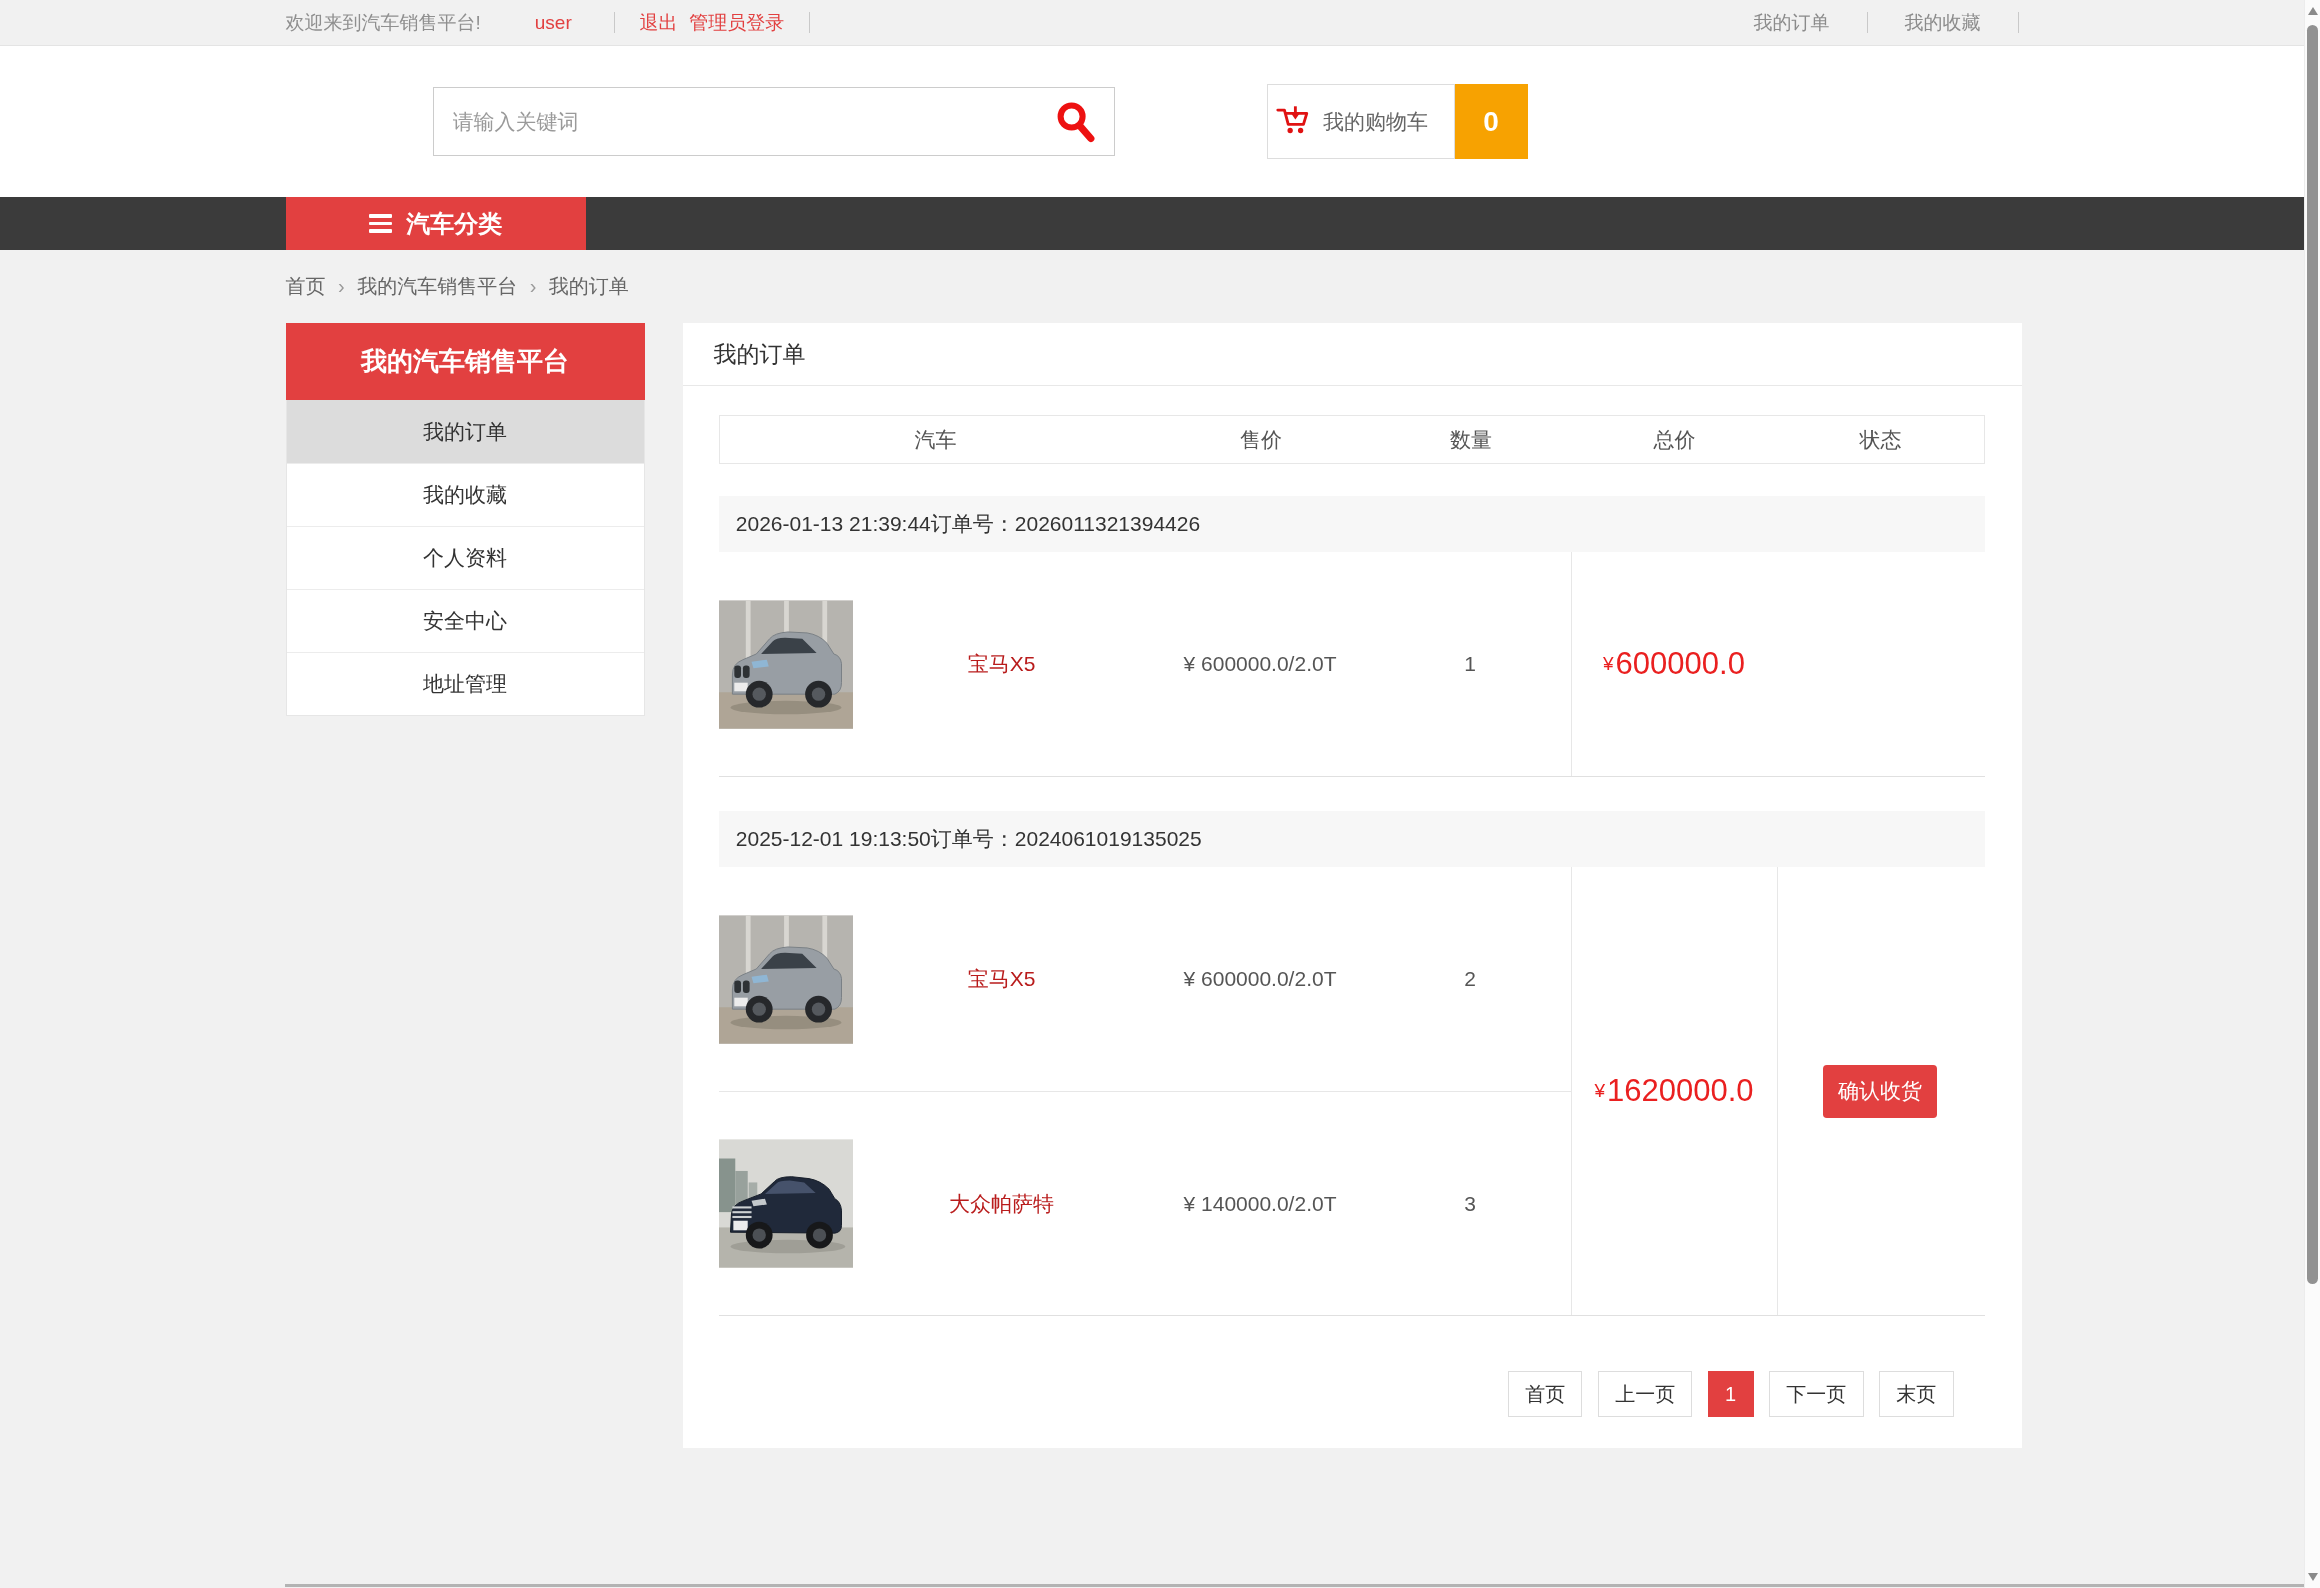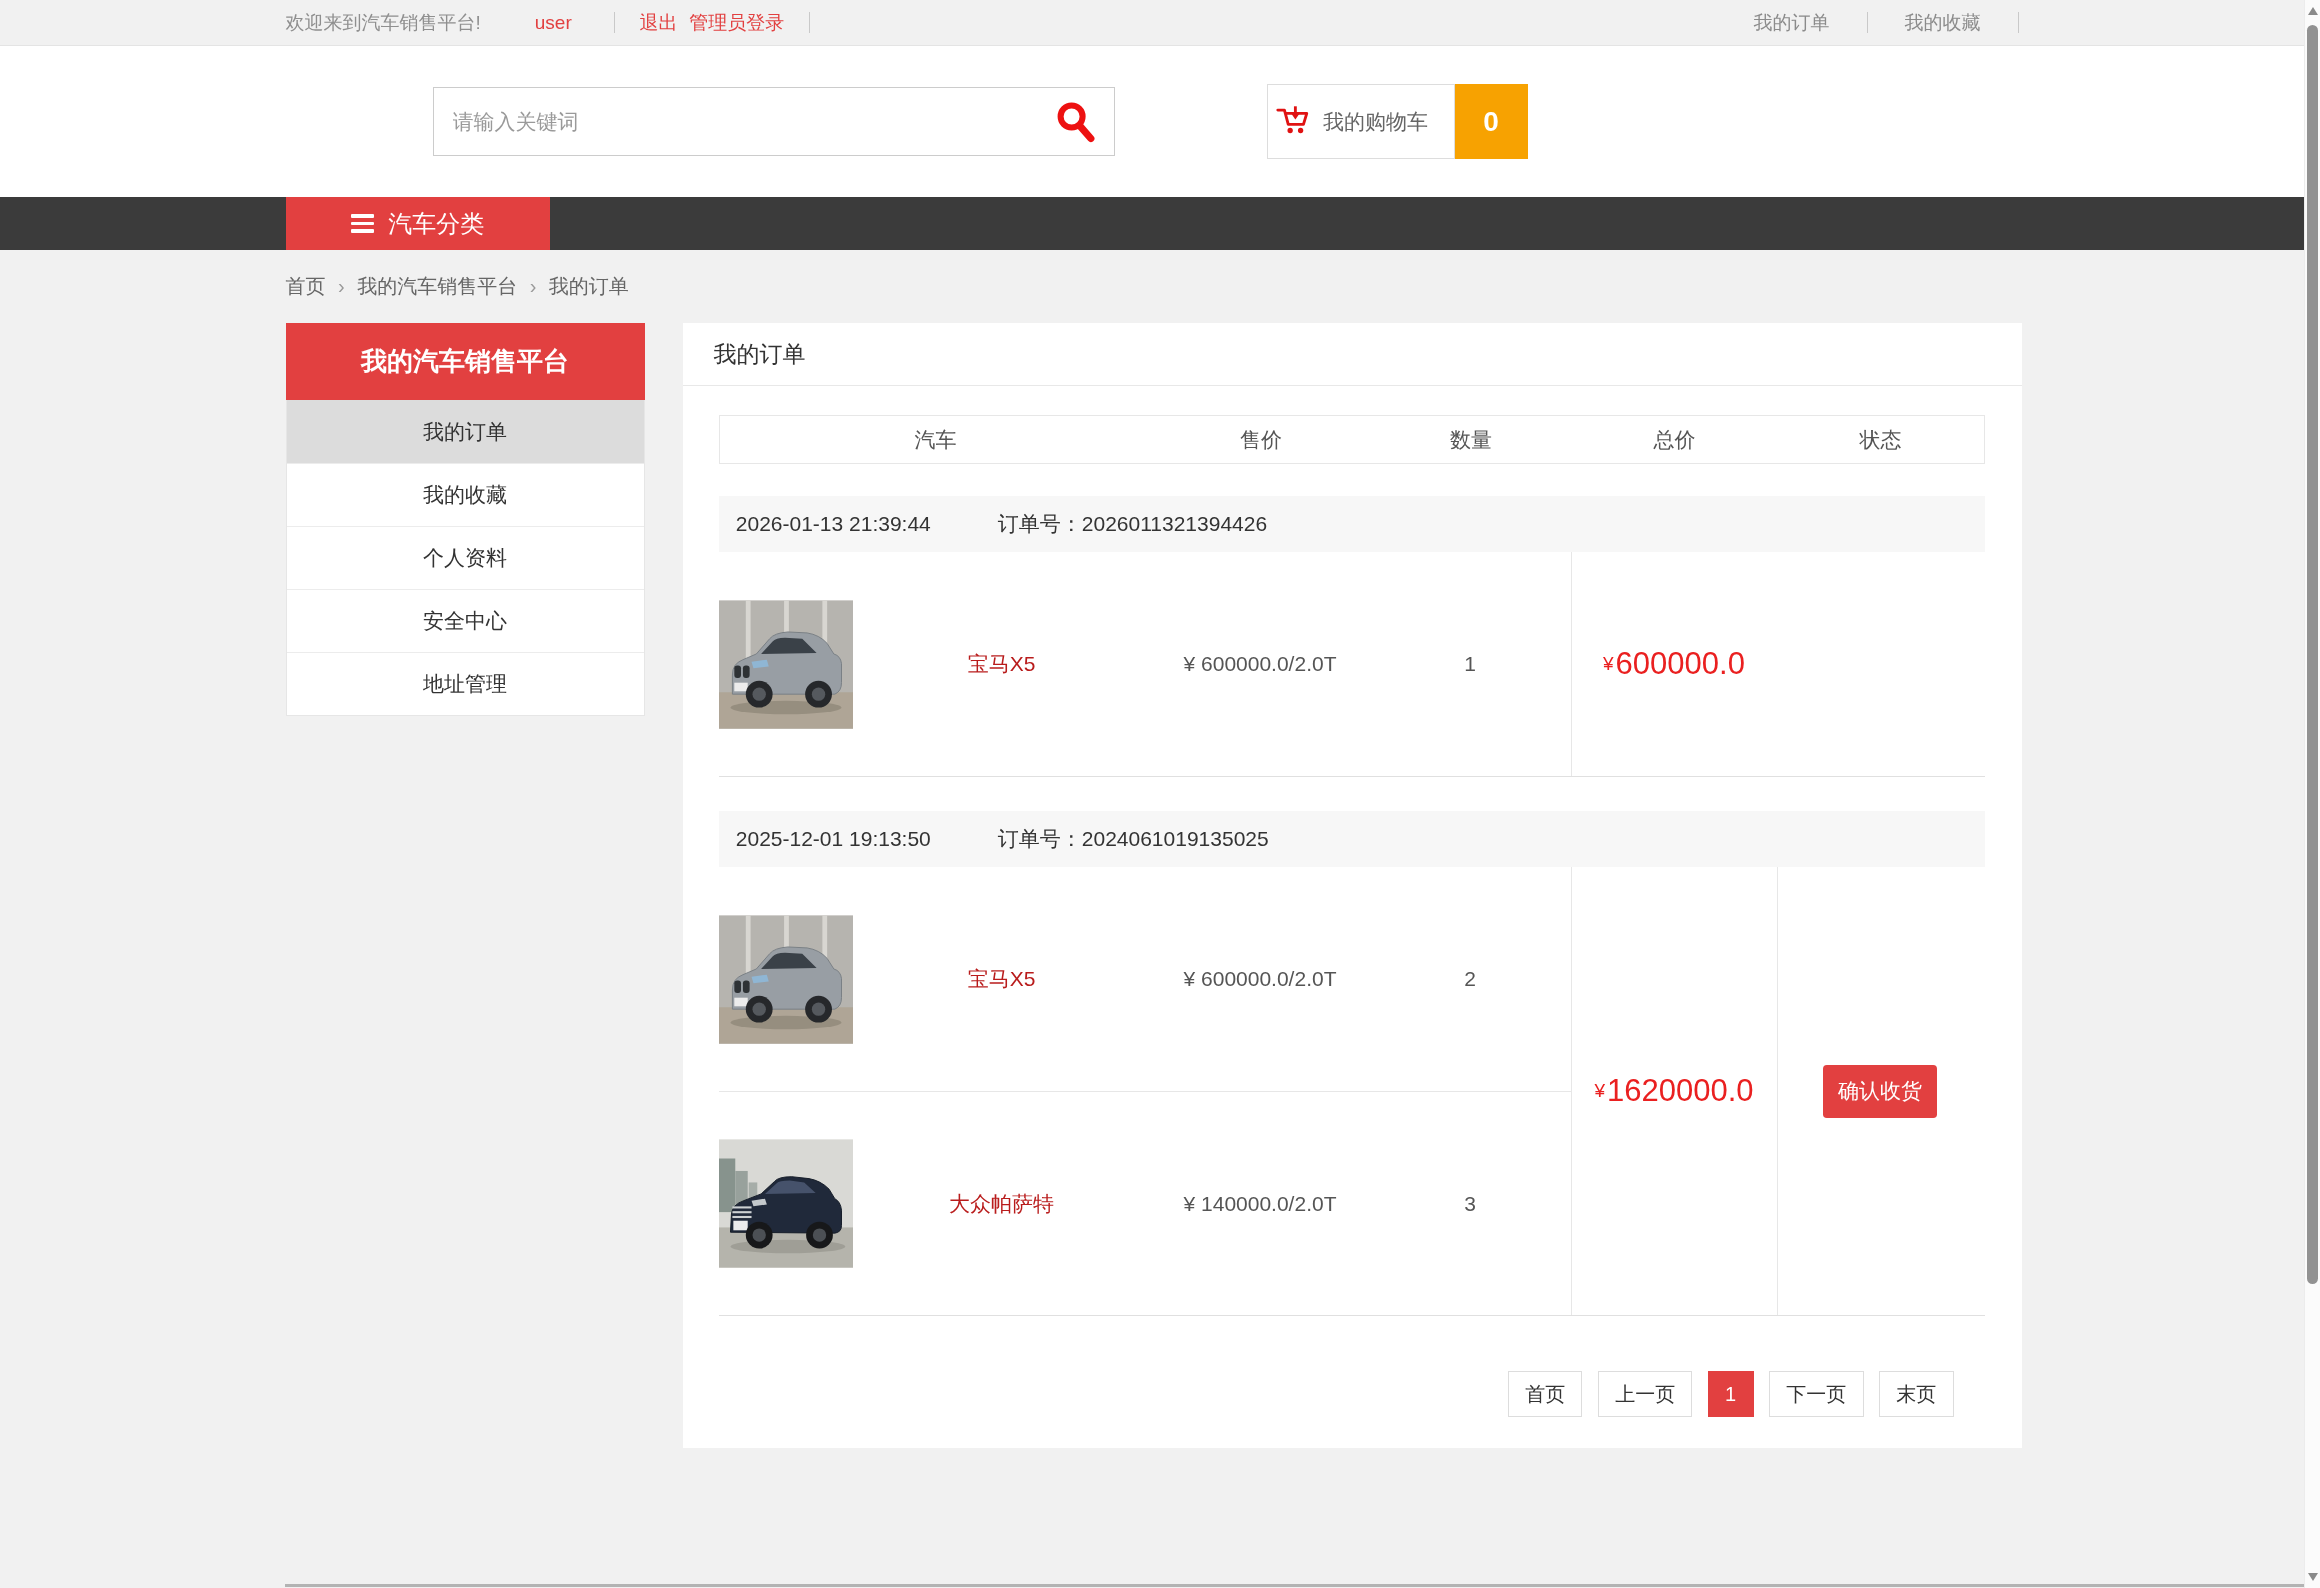--- a/index.html
+++ b/index.html
@@ -36,22 +36,22 @@
   .searchbox input::placeholder{color:#9a9a9a}
   .search-btn{background:none;border:none;cursor:pointer;padding:0 15.4px;display:flex;align-items:center}
   .cart{display:flex;height:75px;margin-left:152px;cursor:pointer}
   .cart-main{display:flex;align-items:center;gap:11.5px;padding:0 6px;border:1px solid #ddd;
              background:#fff;color:#666;font-size:21px;width:188px}
   .cart-count{width:73px;background:var(--cart-orange);color:#fff;font-size:28px;font-weight:bold;
               display:flex;align-items:center;justify-content:center}
 
   
   .navbar{height:53px;background:var(--navbar-dark)}
-  .cat-btn{width:264px;height:53px;background:var(--accent-red);display:flex;align-items:center;
-           justify-content:center;gap:14.4px;color:#fff;font-size:24px;font-weight:normal;cursor:pointer}
+  .cat-btn{width:300px;height:53px;background:var(--accent-red);display:flex;align-items:center;
+           justify-content:center;gap:14.4px;color:#fff;font-size:24px;font-weight:bold;cursor:pointer}
   .hamburger{display:flex;flex-direction:column;gap:3.8px;width:23px}
   .hamburger i{display:block;height:3.8px;background:#fff;border-radius:1px}
 
   
   .breadcrumb{margin-top:23px;margin-bottom:23px;height:27px;display:flex;align-items:center;
               font-size:20px;color:#666}
   .bc-link{cursor:pointer}
   .bc-sep{margin:0 12.5px;color:#999}
 
   
@@ -71,21 +71,21 @@
 
   .thead{display:flex;border:1px solid #e7e7e7;height:49px;background:#fff}
   .th{display:flex;align-items:center;justify-content:center;font-size:21px;color:#555}
   .col-car{width:432px}.col-price{width:219px}.col-qty{width:201px}
   .col-total{width:206px}.col-status{width:206px}
 
   .order-block{margin-top:32px}
   .order-block + .order-block{margin-top:34px}
   .order-bar{height:56px;background:#f7f7f7;display:flex;align-items:center;padding:0 17.3px;
              font-size:21px;color:#333}
-  .order-no{margin-left:67px}
+  .order-no{}
   .order-body{display:flex;border-bottom:1px solid #e0e0e0}
   .order-left{width:852px}
   .item-row{display:flex;align-items:center;height:224px}
   .item-row + .item-row{border-top:1px solid #e7e7e7}
   .cell{display:flex;align-items:center;justify-content:center;font-size:21px;color:#555;height:100%}
   .item-row .col-car{display:flex;align-items:center;justify-content:flex-start}
   .car-img{width:134px;height:129px;flex:none;overflow:hidden}
   .car-img svg{display:block}
   .car-name{flex:1;text-align:center;font-size:21px;color:#b91c1c}
   .order-total,.order-status{width:206px;border-left:1px solid #e7e7e7;display:flex;

